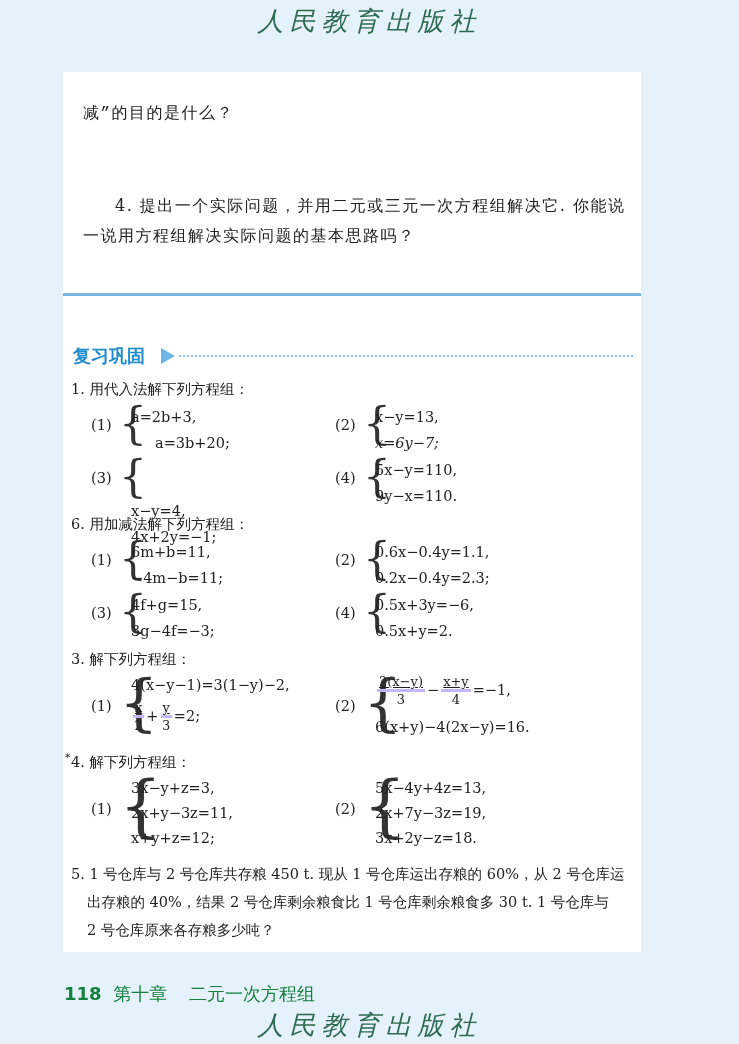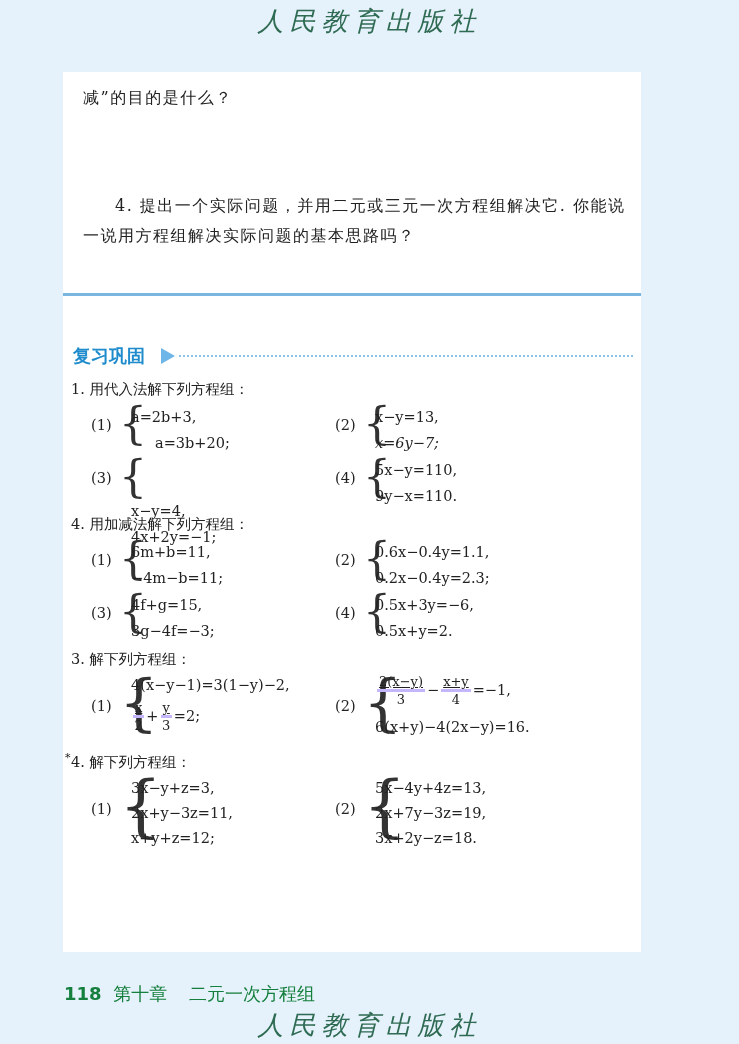--- a/index.html
+++ b/index.html
@@ -40,21 +40,21 @@
   .footer .ch { margin-right:16px; font-family:"DejaVu Serif",serif; }
   .footer .ct { font-family:"DejaVu Serif",serif; }
 </style>
 </head>
 <body>
 
 <div class="publisher top">人民教育出版社</div>
 
 <div class="page">
 
-  <div class="para" style="top:16px;">减”的目的是什么？</div>
+  <div class="para" style="top:32px;font-family:Liberation Mono, monospace;">减”的目的是什么？</div>
   <div class="para" style="top:124px; text-indent:32px;">4. 提出一个实际问题，并用二元或三元一次方程组解决它. 你能说</div>
   <div class="para" style="top:154px;">一说用方程组解决实际问题的基本思路吗？</div>
 
   <div class="banner-line"></div>
 
   <div class="subhead">
     <span class="label">复习巩固</span>
     <span class="tri"></span>
     <span class="dots"></span>
   </div>
@@ -86,21 +86,21 @@
   </div>
   <div class="sys" style="left:272px; top:385px;">
     <span class="lbl" style="top:13px;">(4)</span>
     <span class="brace" style="top:-6px; font-size:44px;">{</span>
     <div class="eqs">
         <div class="eq" style="line-height:26px;">5x−y=110,</div>
         <div class="eq" style="line-height:26px;">9y−x=110.</div>
       </div>
   </div>
 
-  <div class="q" style="top:443px;">4. 用加减法解下列方程组：</div>
+  <div class="q" style="top:443px;">6. 用加减法解下列方程组：</div>
   <div class="sys" style="left:28px; top:467px;">
     <span class="lbl" style="top:13px;">(1)</span>
     <span class="brace" style="top:-6px; font-size:44px;">{</span>
     <div class="eqs">
         <div class="eq" style="line-height:26px;">6m+b=11,</div>
         <div class="eq" style="line-height:26px;">−4m−b=11;</div>
       </div>
   </div>
   <div class="sys" style="left:272px; top:467px;">
     <span class="lbl" style="top:13px;">(2)</span>
@@ -165,20 +165,25 @@
   <div class="sys" style="left:272px; top:704px;">
     <span class="lbl" style="top:25px;">(2)</span>
     <span class="brace" style="top:-10px; font-size:68px;">{</span>
     <div class="eqs">
         <div class="eq" style="line-height:25px;">5x−4y+4z=13,</div>
         <div class="eq" style="line-height:25px;">2x+7y−3z=19,</div>
         <div class="eq" style="line-height:25px;">3x+2y−z=18.</div>
       </div>
   </div>
 
+  <div class="q" style="top:788px; width:560px;">
+    <div style="line-height:28px; white-space:nowrap;">5. 1 号仓库与 2 号仓库共存粮 450 t. 现从 1 号仓库运出存粮的 60%，从 2 号仓库运</div>
+    <div style="line-height:28px; padding-left:16px; white-space:nowrap;">出存粮的 40%，结果 2 号仓库剩余粮食比 1 号仓库剩余粮食多 30 t. 1 号仓库与</div>
+    <div style="line-height:28px; padding-left:16px;">2 号仓库原来各存粮多少吨？</div>
+  </div>
 </div>
 
 <div class="footer">
   <span class="pg">118</span>
   <span class="ch">第十章</span>
   <span class="ct">二元一次方程组</span>
 </div>
 
 <div class="publisher bottom">人民教育出版社</div>
 

